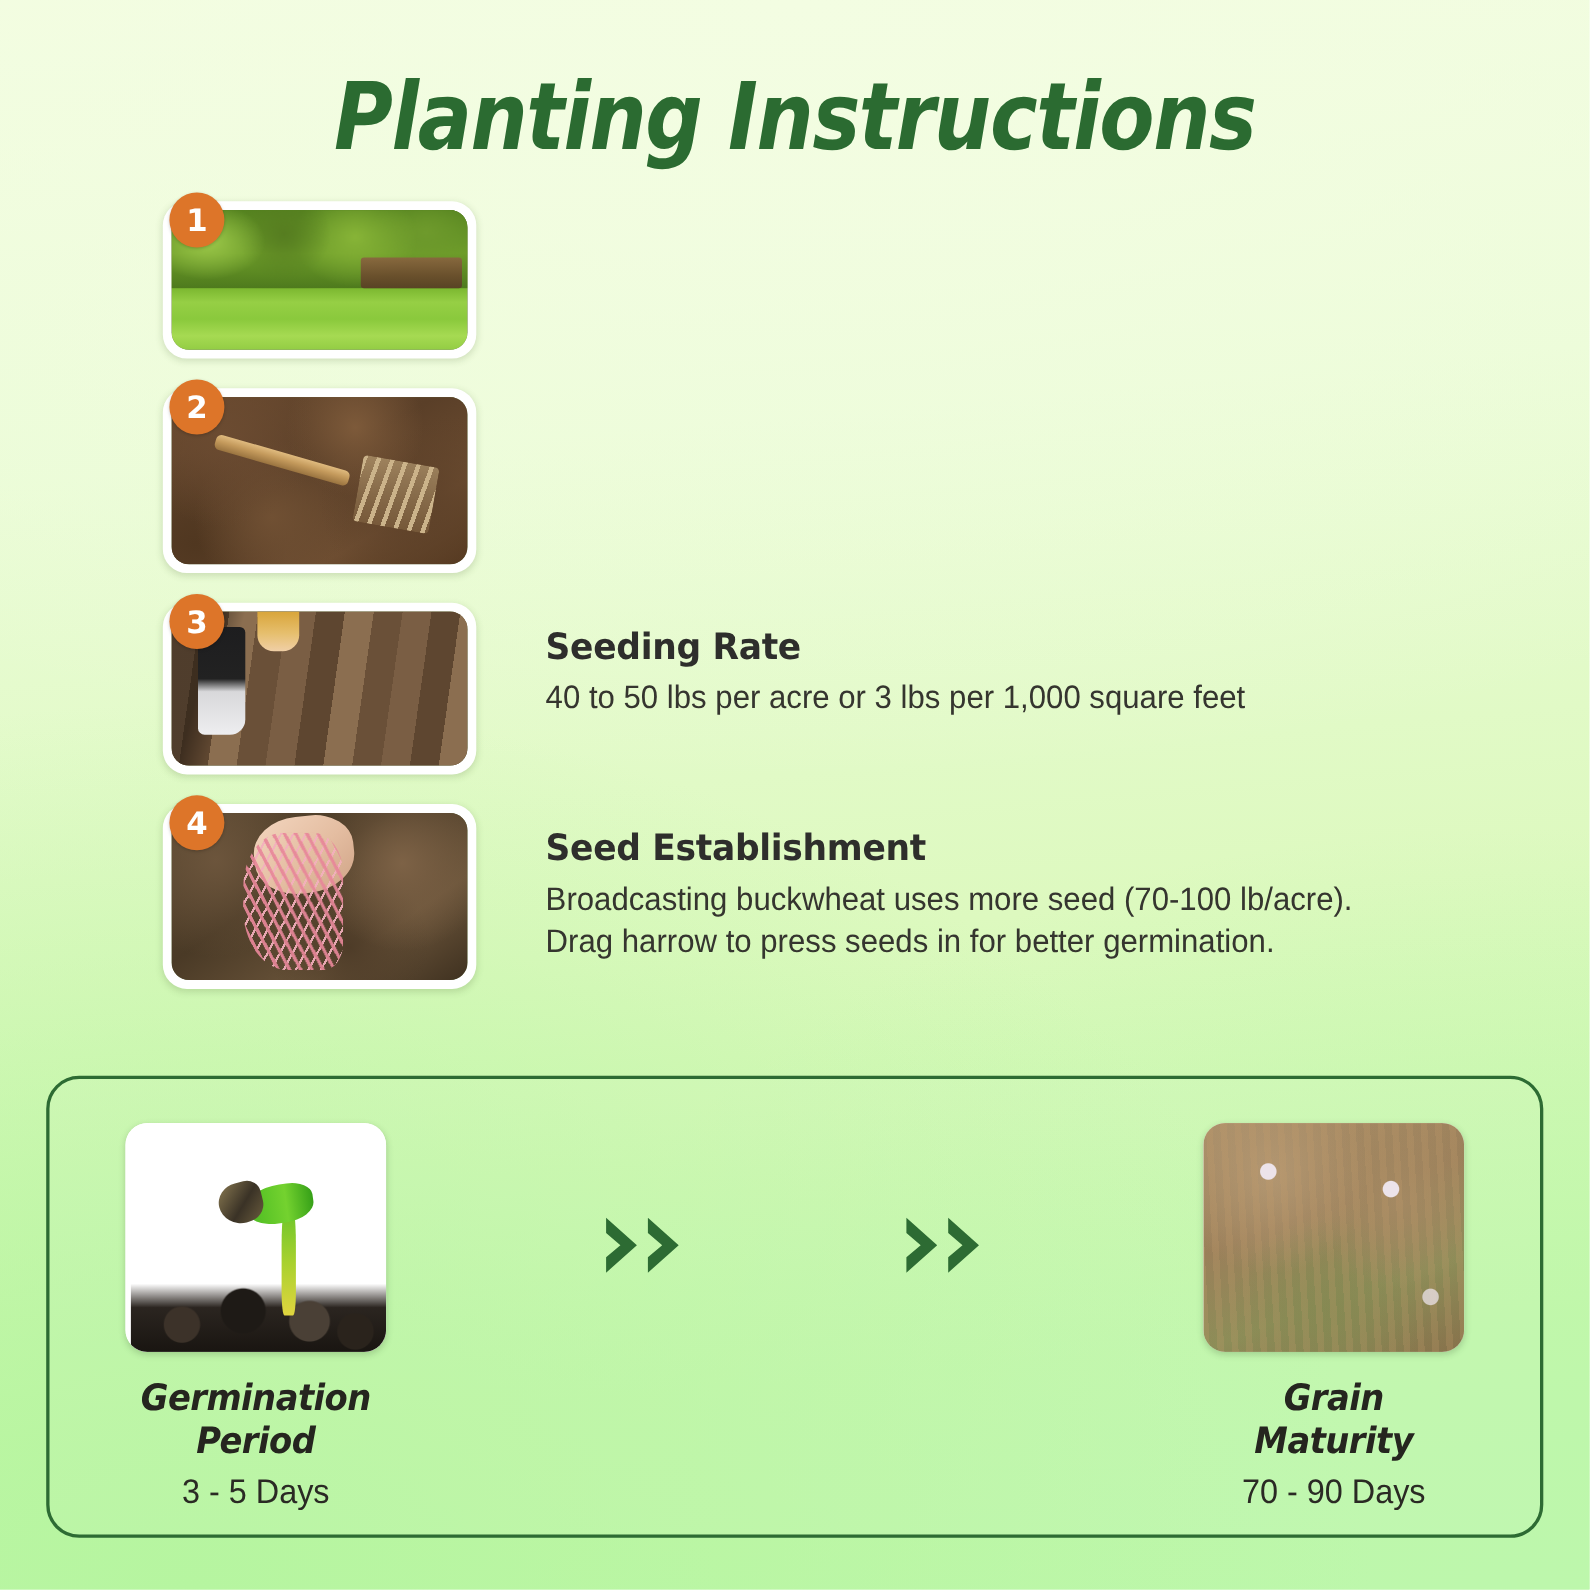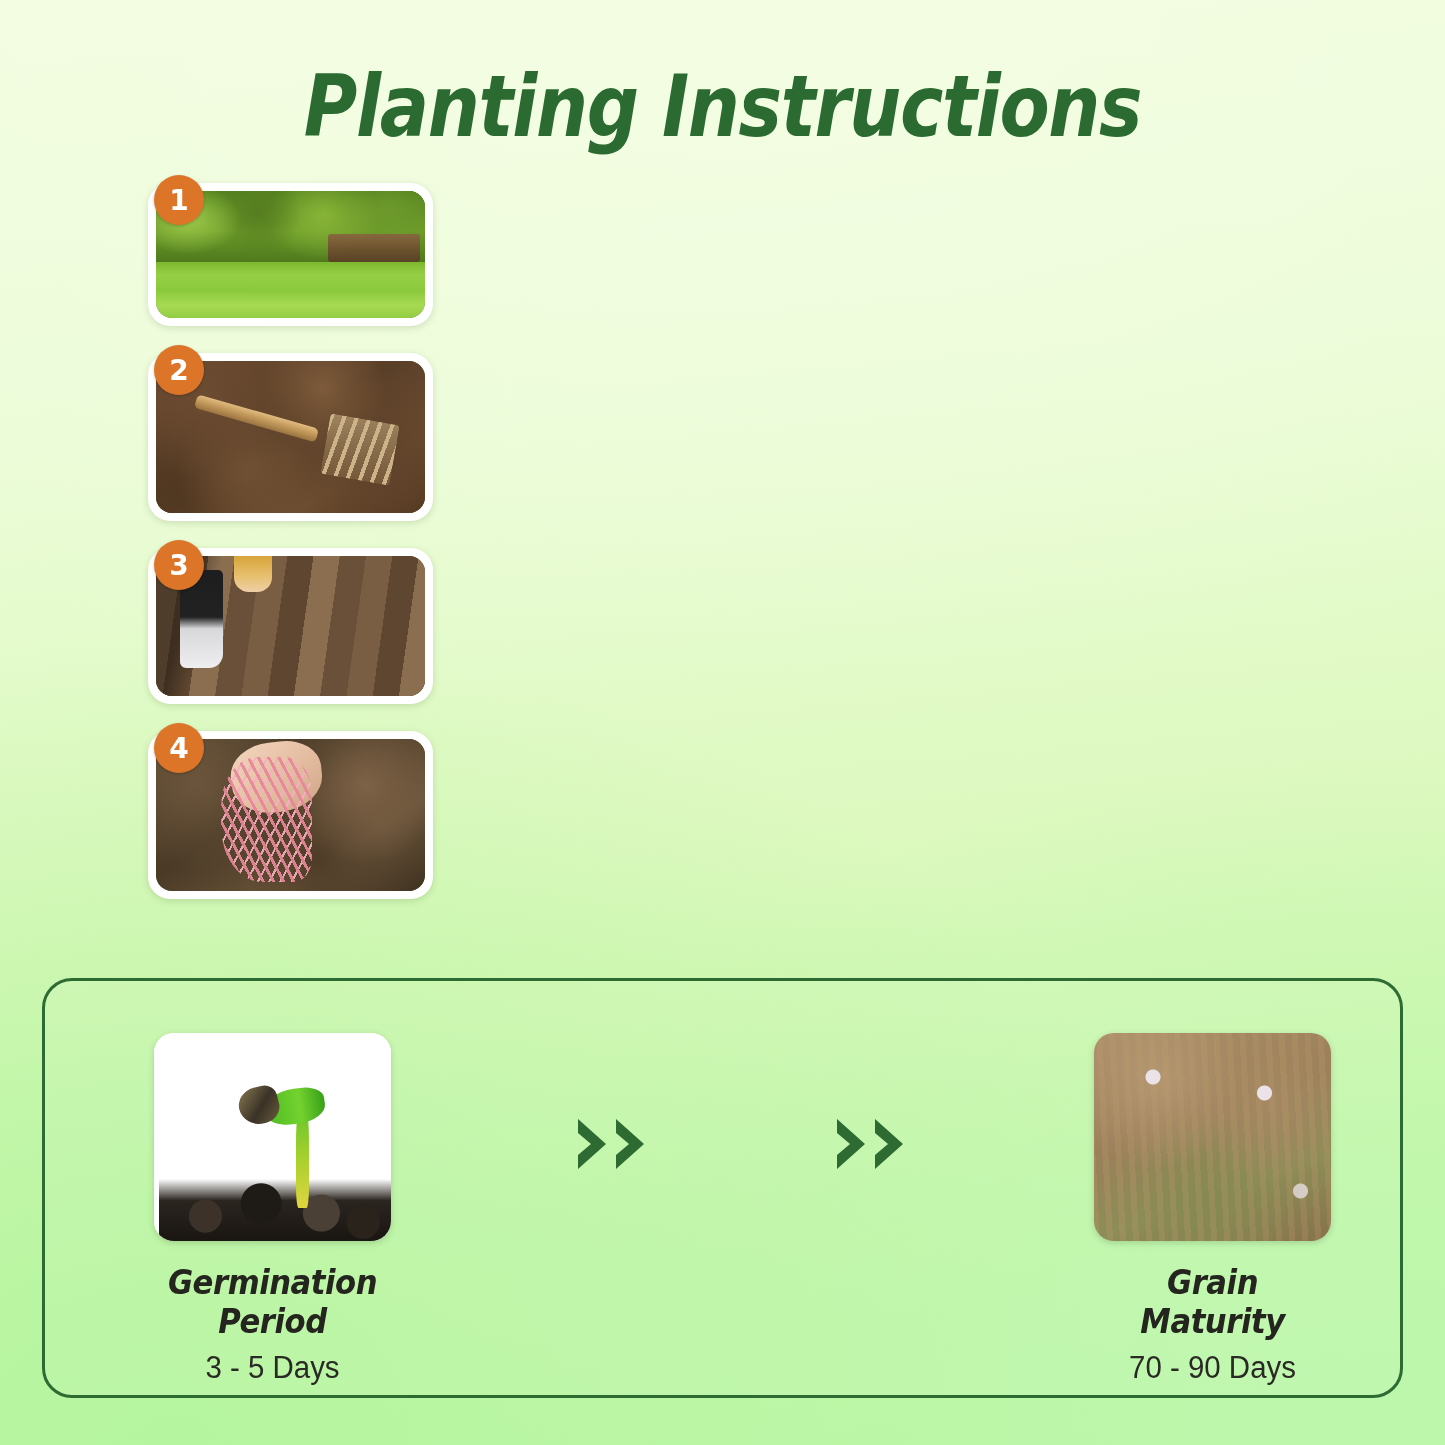--- a/index.html
+++ b/index.html
@@ -140,22 +140,21 @@
     border: 3px solid #2d6b33;
     border-radius: 30px;
     background: rgba(255,255,255,0.06);
   }
 
   .timeline {
     display: flex;
     align-items: flex-start;
     justify-content: space-between;
     height: 100%;
-    padding: 52px 60px 0 60px;
-    margin-left: 40px;
+    padding: 40px 60px 0 60px;
   }
 
   .tl-item {
     width: 255px;
     text-align: center;
     flex: 0 0 auto;
   }
 
   .tl-img {
     width: 237px;
@@ -443,34 +442,42 @@
         <div class="badge">3</div>
         <div class="thumb-frame">
           <div class="thumb tall2">
             <div class="ph ph-furrow">
               <div class="boot"></div>
               <div class="hand-seed"></div>
             </div>
           </div>
         </div>
       </div>
+      <div class="step-text">
+        <div class="step-title">Seeding Rate</div>
+        <div class="step-body">40 to 50 lbs per acre or 3 lbs per 1,000 square feet</div>
+      </div>
     </div>
 
     <div class="step">
       <div class="thumb-wrap">
         <div class="badge">4</div>
         <div class="thumb-frame">
           <div class="thumb tall">
             <div class="ph ph-hand">
               <div class="palm"></div>
               <div class="seeds"></div>
             </div>
           </div>
         </div>
       </div>
+      <div class="step-text">
+        <div class="step-title">Seed Establishment</div>
+        <div class="step-body">Broadcasting buckwheat uses more seed (70-100 lb/acre). Drag harrow to press seeds in for better germination.</div>
+      </div>
     </div>
 
   </div>
 
   <div class="timeline-panel">
     <div class="timeline">
 
       <div class="tl-item">
         <div class="tl-img">
           <div class="ph ph-sprout">

